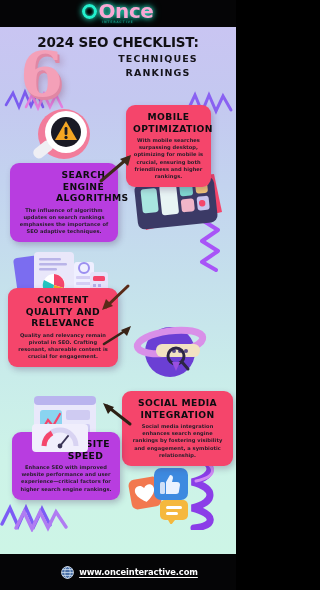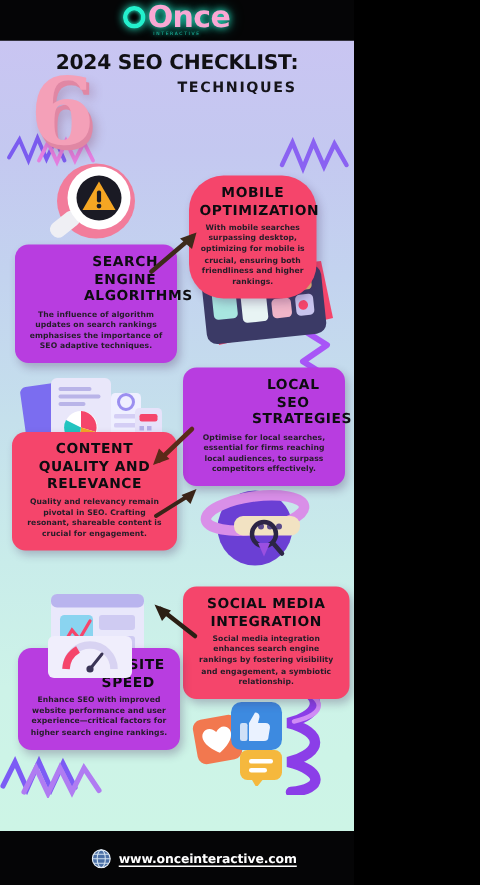--- a/index.html
+++ b/index.html
@@ -81,21 +81,21 @@
   }
   .card .c-body{
     font-size:5.1px; font-weight:700; line-height:7.2px;
     color:#241d28; letter-spacing:.05px;
   }
   .card.pink{ background:#f5456b; }
   .card.purple{ background:#b83de0; }
   .card.purple .c-title{ color:#0d0c10;margin-left:39px; }
 
   
-  #card-mobile  { left:126px; top:117px;  width:85px;border-radius:23px; }
+  #card-mobile  { left:126px; top:105px;  width:85px; }
   #card-search  { left:10px;  top:163px;  width:108px; }
   #card-local   { left:122px; top:245px;  width:108px; }
   #card-content { left:8px;   top:288px;  width:110px; }
   #card-social  { left:122px; top:391px;  width:111px; }
   #card-speed   { left:12px;  top:432px;  width:108px; }
 
   
   .arrow{ position:absolute; z-index:14; }
 
   
@@ -147,20 +147,21 @@
   <svg class="deco" style="left:182px;top:450px;" width="56" height="80" viewBox="0 0 56 80">
     <path d="M10 6 C34 12, 34 26, 10 32 C34 38, 34 52, 10 58 C34 64, 34 76, 12 78" fill="none" stroke="#8b3ee8" stroke-width="7" stroke-linecap="round"></path>
     <path d="M14 9 C36 15, 36 26, 14 31" fill="none" stroke="#d08cf5" stroke-width="3" stroke-linecap="round"></path>
   </svg>
   <div class="deco blob" style="left:168px;top:504px;width:17px;height:13px;background:#f7527a;transform:rotate(-20deg);"></div>
 
   <div class="six">6</div>
   <div class="title-main">2024 SEO CHECKLIST:</div>
   <div class="title-sub">
     <div>TECHNIQUES</div>
+    <div>RANKINGS</div>
   </div>
 
   <svg class="illus" style="left:26px;top:104px;" width="72" height="66" viewBox="0 0 72 66">
     <ellipse cx="38" cy="30" rx="26" ry="25" fill="#f27c9b"></ellipse>
     <rect x="6" y="40" width="22" height="11" rx="5" fill="#efeff4" transform="rotate(-38 17 45)"></rect>
     <circle cx="40" cy="28" r="21" fill="#ffffff"></circle>
     <circle cx="40" cy="28" r="15" fill="#1a1a24"></circle>
     <path d="M40 17 L51 36 L29 36 Z" fill="#f5a623"></path>
     <rect x="38.6" y="23" width="2.8" height="8" rx="1.3" fill="#1a1a24"></rect>
     <circle cx="40" cy="33.4" r="1.6" fill="#1a1a24"></circle>
@@ -269,24 +270,20 @@
   <div class="card pink" id="card-mobile">
     <div class="c-title">MOBILE OPTIMIZATION</div>
     <div class="c-body">With mobile searches surpassing desktop, optimizing for mobile is crucial, ensuring both friendliness and higher rankings.</div>
   </div>
 
   <div class="card purple" id="card-search">
     <div class="c-title">SEARCH ENGINE ALGORITHMS</div>
     <div class="c-body">The influence of algorithm updates on search rankings emphasises the importance of SEO adaptive techniques.</div>
   </div>
 
-  <div class="card purple" id="card-local">
-    <div class="c-title">LOCAL SEO STRATEGIES</div>
-    <div class="c-body">Optimise for local searches, essential for firms reaching local audiences, to surpass competitors effectively.</div>
-  </div>
 
   <div class="card pink" id="card-content">
     <div class="c-title">CONTENT QUALITY AND RELEVANCE</div>
     <div class="c-body">Quality and relevancy remain pivotal in SEO. Crafting resonant, shareable content is crucial for engagement.</div>
   </div>
 
   <div class="card pink" id="card-social">
     <div class="c-title">SOCIAL MEDIA INTEGRATION</div>
     <div class="c-body">Social media integration enhances search engine rankings by fostering visibility and engagement, a symbiotic relationship.</div>
   </div>

